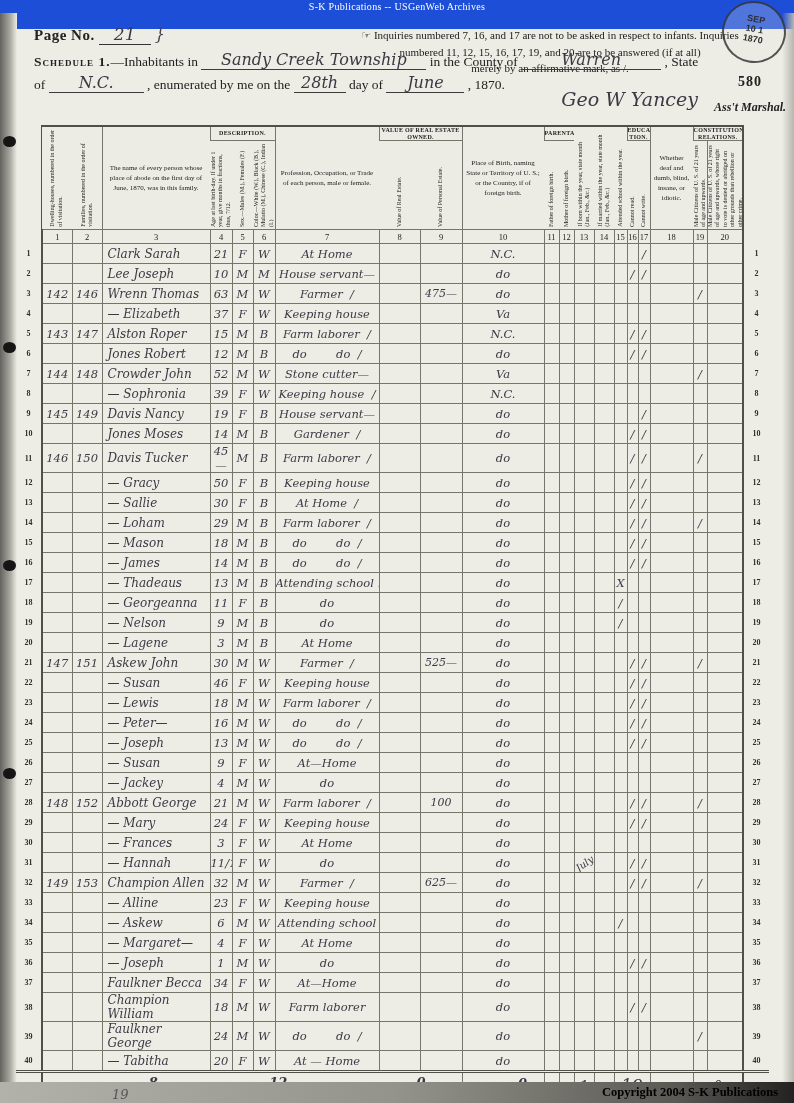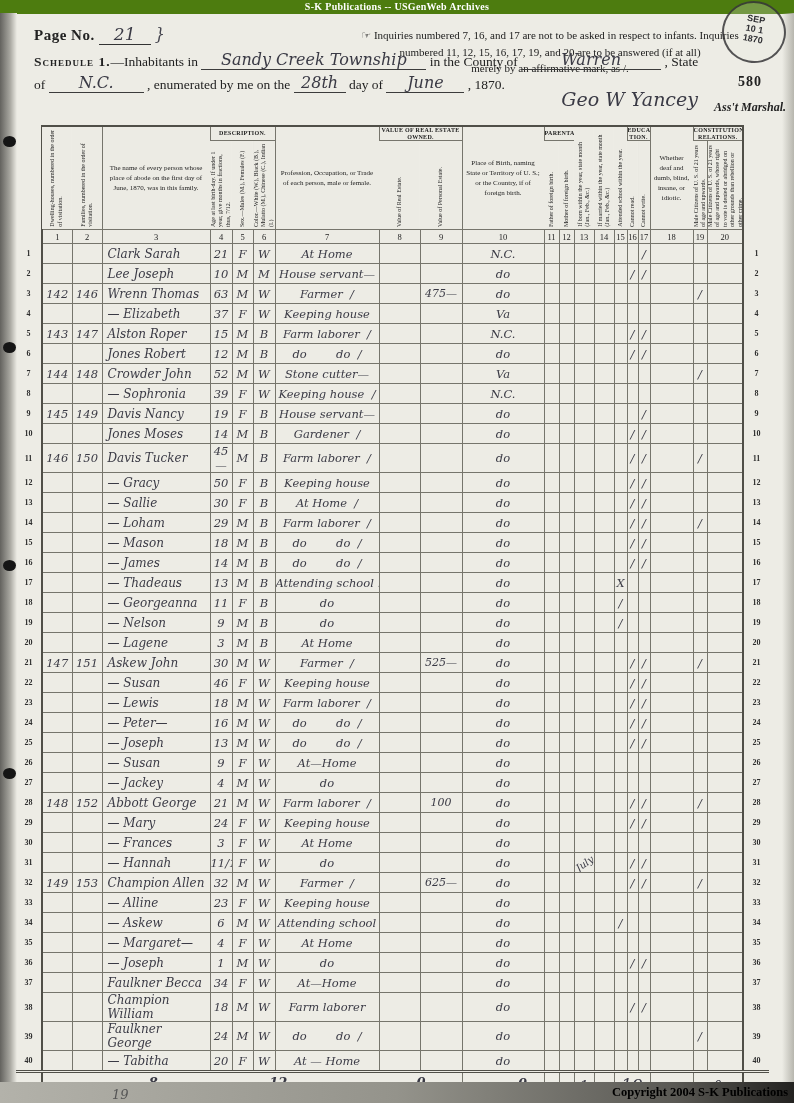--- a/index.html
+++ b/index.html
@@ -1,20 +1,20 @@
 <!DOCTYPE html>
 <html><head>
 <meta charset="utf-8">
 <style>
   html,body{margin:0;padding:0;background:#9a9a96;}
   .scan{position:relative;width:794px;height:1103px;background:#edece5;overflow:hidden;
         font-family:"Liberation Serif","DejaVu Serif",serif;color:#222;}
   
-  .banner{position:absolute;top:0;left:0;right:0;height:14px;background:#4d7c0f;color:#fff;
-          text-align:center;font-size:10px;font-weight:bold;line-height:13px;letter-spacing:.3px;}
+  .banner{position:absolute;top:0;left:0;right:0;height:29px;background:#1d4ed8;color:#fff;
+          text-align:center;font-size:10px;font-weight:normal;line-height:13px;letter-spacing:.3px;}
   
   .spine{position:absolute;left:0;top:13px;bottom:21px;width:17px;
          background:linear-gradient(90deg,#63625e,#a9a8a1 60%,#edece5);}
   .hole{position:absolute;width:13px;height:11px;background:#151515;border-radius:50%;left:3px;}
   .right-edge{position:absolute;right:0;top:13px;bottom:21px;width:12px;
               background:linear-gradient(270deg,#b7b6ae,rgba(237,236,229,0));}
   
   .hw{font-family:"DejaVu Serif",serif;font-style:italic;color:#3a3a45;}
   
   .page-row{position:absolute;top:24px;left:34px;}
@@ -75,21 +75,21 @@
   .tpair{white-space:nowrap;font-size:6.5px;font-weight:bold;line-height:14px;}
   .tval{display:inline-block;min-width:24px;border-bottom:1px solid #555;text-align:center;
         font-size:13px;line-height:13px;}
   .insane-cell{font-size:6.5px;font-weight:bold;padding:4px 1px!important;white-space:nowrap;}
   .mark1{font-size:15px;padding-top:4px!important;}
   .mark19{font-size:17px;padding-top:2px!important;}
   .markc{font-size:12px;padding-top:6px!important;}
   
   .bottom-strip{position:absolute;left:0;right:0;bottom:0;height:21px;
                 background:linear-gradient(90deg,#b3b2aa,#94938b 50%,#5a5954 85%,#232220);}
-  .copyright{position:absolute;right:6px;bottom:3px;font-size:12.5px;font-weight:bold;color:#000;}
+  .copyright{position:absolute;right:16px;bottom:3px;font-size:12.5px;font-weight:bold;color:#000;}
   .stray19{position:absolute;left:112px;bottom:1px;font-size:13px;color:#555;}
 </style>
 </head>
 <body>
 
 <div class="scan">
 
   <div class="banner">
     <span>S-K Publications -- USGenWeb Archives</span>
   </div>

